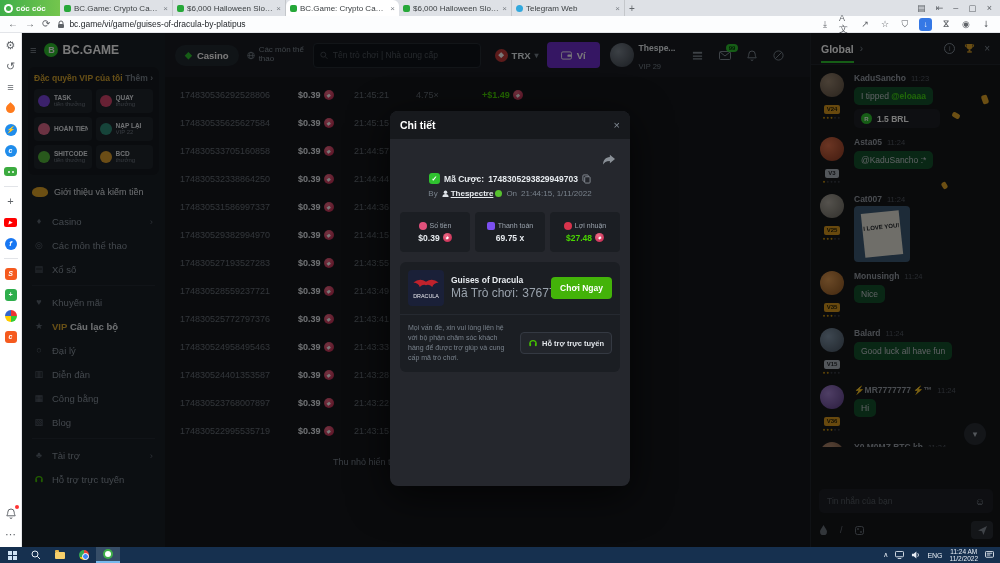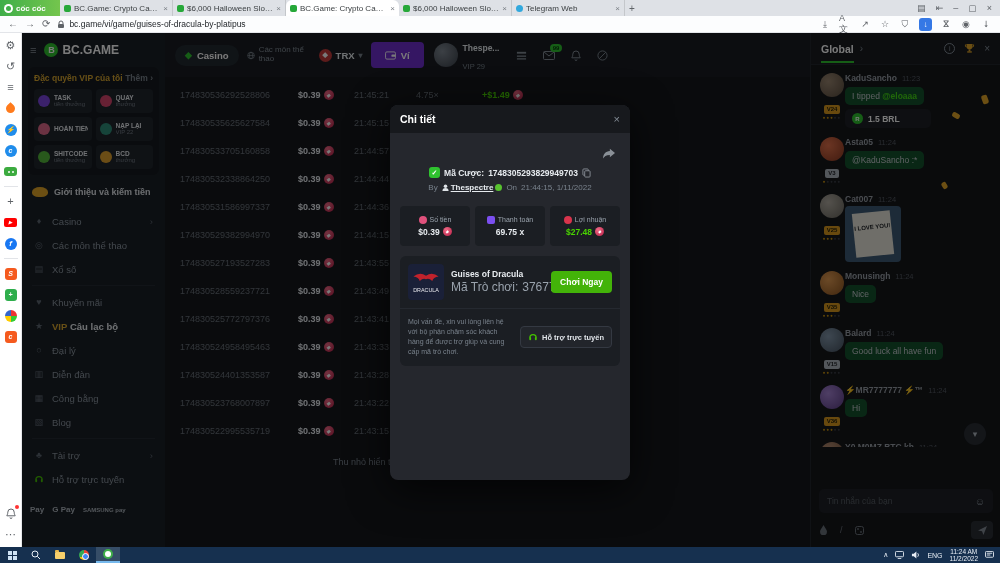--- a/index.html
+++ b/index.html
@@ -51,21 +51,21 @@
 .bclogoic{width:14px;height:14px;border-radius:50%;background:#2fc22f;color:#fff;font-size:9px;font-weight:bold;display:flex;align-items:center;justify-content:center}
 .vipbox{margin:4px 6px;background:#161b20;border-radius:6px;padding:6px}
 .viptitle{display:flex;align-items:flex-start;justify-content:space-between;font-size:8.5px;font-weight:bold;color:#d8a62f}
 .vipmore{color:#79828c;font-weight:bold}
 .tilegrid{display:grid;grid-template-columns:1fr 1fr;gap:4px;margin-top:6px}
 .tile{background:#20262d;border-radius:4px;height:24px;display:flex;align-items:center;gap:4px;padding:0 4px;overflow:hidden}
 .tileic{width:12px;height:12px;border-radius:50%;flex:none}
 .tiletxt{line-height:1.1;overflow:hidden}
 .tiletxt b{display:block;font-size:6.5px;color:#e7ebef;white-space:nowrap}
 .tiletxt i{display:block;font-style:normal;font-size:6px;color:#747d87;white-space:nowrap}
-.refrow{display:flex;align-items:flex-end;gap:6px;padding:8px 10px;color:#dfe3e8;font-size:9px;font-weight:bold}
+.refrow{display:flex;align-items:flex-end;gap:6px;padding:8px 10px;color:#dfe3e8;font-size:9px;font-weight:normal}
 .coinpile{width:16px;height:10px;background:#e2a528;border-radius:50% 50% 40% 40%;flex:none}
 .menu{padding:4px 0}
 .mitem{display:flex;align-items:center;gap:8px;padding:0 12px;height:24px;font-size:9.5px;color:#8b95a0}
 .mitem .mic{width:10px;text-align:center;color:#5d6671;font-size:9px}
 .mitem .chev{margin-left:auto;color:#5d6671}
 .mdiv{border-top:1px solid #252b32;margin:4px 10px}
 .vipgold{color:#d8a62f;font-weight:bold}
 .viplabel{color:#e7ebef;font-weight:bold}
 .payrow{display:flex;align-items:center;gap:8px;padding:10px 8px;color:#aeb6bf;font-size:8px;font-weight:bold}
 .paysam{font-size:6px;line-height:1;text-align:left}
@@ -104,21 +104,21 @@
 .empty{position:absolute;left:430px;top:50px;width:200px;text-align:center;color:#565e67;font-size:9.5px}
 .empty svg{display:block;margin:0 auto 8px}
 
 .bcchat{position:absolute;right:0;top:0;width:190px;height:514px;background:#15171b;border-left:1px solid #23272d}
 .chathdr{height:32px;display:flex;align-items:center;gap:6px;padding:0 10px;background:#191c21;border-bottom:1px solid #23272d}
 .chattitle{color:#fff;font-weight:bold;font-size:10.5px;border-bottom:2px solid #2fc22f;padding:8px 0 6px}
 .chathdr .chev{color:#79828c;font-size:10px}
 .chathdrics{margin-left:auto;display:flex;align-items:center;gap:9px;color:#848d97;font-size:10px}
 .infoc{width:11px;height:11px;border:1px solid #848d97;border-radius:50%;font-size:7px;display:flex;align-items:center;justify-content:center}
 .msgs{position:absolute;left:0;top:36px;width:190px;height:378px;overflow:hidden;padding:4px 8px}
-.msg{display:flex;gap:0;margin-bottom:9px}
+.msg{display:flex;gap:9px;margin-bottom:9px}
 .mleft{width:26px;flex:none;text-align:center}
 .avatar{width:24px;height:24px;border-radius:50%;margin:0 auto}
 .m0 .avatar{background:radial-gradient(circle at 35% 35%,#9a8671,#5a4c3e)}
 .m1 .avatar{background:radial-gradient(circle at 35% 35%,#e0704a,#8a3a22)}
 .m2 .avatar{background:radial-gradient(circle at 35% 35%,#b0aba1,#6a665e)}
 .m3 .avatar{background:radial-gradient(circle at 35% 35%,#e09a52,#8a5420)}
 .m4 .avatar{background:radial-gradient(circle at 35% 35%,#8296aa,#45525f)}
 .m5 .avatar{background:radial-gradient(circle at 35% 35%,#a482d2,#5b3e85)}
 .m6 .avatar{background:radial-gradient(circle at 35% 35%,#bd9479,#6e4e38)}
 .vbadge{display:inline-block;margin-top:2px;background:#d99a1f;color:#26200a;font-size:6px;font-weight:bold;border-radius:2px;padding:0 3px;line-height:9px}
@@ -137,21 +137,21 @@
 .paper{width:38px;height:44px;background:#e8e6dc;transform:rotate(-6deg);font-size:6px;font-weight:bold;color:#23262a;text-align:center;padding-top:12px;line-height:1.2}
 .coindecor{position:absolute;background:#e2a528;border-radius:2px;z-index:5}
 .scrolldn{position:absolute;right:14px;bottom:102px;width:22px;height:22px;border-radius:50%;background:#2a2e35;color:#aeb6bf;display:flex;align-items:center;justify-content:center;font-size:9px}
 .chatinput{position:absolute;left:8px;bottom:34px;width:174px;height:24px;background:#1e2126;border-radius:5px;display:flex;align-items:center;padding:0 8px;gap:6px}
 .chatinput input{flex:1;background:transparent;border:none;outline:none;color:#c6ccd2;font-size:8.5px;font-family:"Liberation Sans",sans-serif}
 .chatinput input::placeholder{color:#565c64}
 .smiley{color:#848d97;font-size:10px}
 .chatftr{position:absolute;left:8px;bottom:8px;width:174px;display:flex;align-items:center;gap:12px;color:#6a7179;font-size:9px}
 .sendbtn{margin-left:auto;width:22px;height:18px;background:#2a2e35;border-radius:4px;display:flex;align-items:center;justify-content:center}
 
-.modal{position:absolute;left:368px;top:72px;width:240px;height:375px;background:#25272d;border-radius:8px;z-index:50;box-shadow:0 10px 40px rgba(0,0,0,.7)}
+.modal{position:absolute;left:368px;top:78px;width:240px;height:375px;background:#25272d;border-radius:8px;z-index:50;box-shadow:0 10px 40px rgba(0,0,0,.7)}
 .modalh{height:28px;background:#17191d;border-radius:8px 8px 0 0;display:flex;align-items:center;justify-content:space-between;padding:0 10px;color:#fff;font-weight:bold;font-size:10.5px}
 .modalx{color:#848d97;font-weight:normal;font-size:11px}
 .sharerow{display:flex;justify-content:flex-end;padding:14px 14px 0}
 .betline{display:flex;align-items:center;justify-content:center;gap:4px;margin-top:8px;color:#e7ebef;font-size:8.5px;font-weight:bold}
 .shield{width:11px;height:11px;border-radius:3px;background:#2fc22f;color:#fff;font-size:7px;display:flex;align-items:center;justify-content:center;flex:none}
 .byline{display:flex;align-items:center;justify-content:center;gap:4px;margin-top:5px;font-size:8px;color:#79828c}
 .player{color:#e7ebef;font-weight:bold;text-decoration:underline;display:flex;align-items:center;gap:2px}
 .frog{width:7px;height:7px;border-radius:50%;background:#58c22f;display:inline-block}
 .statrow{display:flex;gap:5px;padding:0 10px;margin-top:14px}
 .scard{flex:1;background:#1b1e23;border-radius:4px;height:40px;display:flex;flex-direction:column;align-items:center;justify-content:center;gap:3px}
@@ -418,41 +418,43 @@
             <span class="mic">
               <svg width="10" height="10" viewBox="0 0 16 16">
                 <path d="M3 9a5 5 0 0 1 10 0" stroke="#45c200" fill="none" stroke-width="2"></path>
                 <rect x="2" y="8" width="3" height="5" rx="1.5" fill="#45c200"></rect>
                 <rect x="11" y="8" width="3" height="5" rx="1.5" fill="#45c200"></rect>
               </svg>
             </span>
             <span>Hỗ trợ trực tuyến</span>
           </div>
       </div>
-      <div class="payrow">
-        <span> <span>Pay</span></span>
-        <span><span>G Pay</span></span>
-        <span class="paysam"><span>SAMSUNG pay</span></span>
-      </div>
     </div>
 
     <div class="bcmain">
       <div class="mainhdr">
         <div class="casinotab">
             <span class="diam">◆</span>
             <span>Casino</span>
           </div>
         <div class="sportstab">
             <svg width="11" height="11" viewBox="0 0 12 12">
               <circle cx="6" cy="6" r="5" stroke="#848d97" fill="none"></circle>
               <ellipse cx="6" cy="6" rx="2.3" ry="5" stroke="#848d97" fill="none"></ellipse>
               <path d="M1 6h10" stroke="#848d97"></path>
             </svg>
             <span>Các môn thể thao</span>
           </div>
+        <div class="searchbox">
+          <svg width="9" height="9" viewBox="0 0 10 10">
+              <circle cx="4" cy="4" r="3" stroke="#4f565e" fill="none"></circle>
+              <path d="M6.3 6.3 9 9" stroke="#4f565e"></path>
+            </svg>
+          <input readonly="" placeholder="Tên trò chơi | Nhà cung cấp" style="">
+        </div>
         <div class="cursel">
             <span class="trxcoin">◆</span>
             <span>TRX</span>
             <span class="chevd">▾</span>
           </div>
         <div class="walletbtn">
             <svg width="11" height="9" viewBox="0 0 12 10">
               <rect x="0.5" y="1" width="11" height="8" rx="1.5" fill="none" stroke="#fff"></rect>
               <rect x="7" y="4" width="4.5" height="2.5" rx="1" fill="#fff"></rect>
             </svg>

